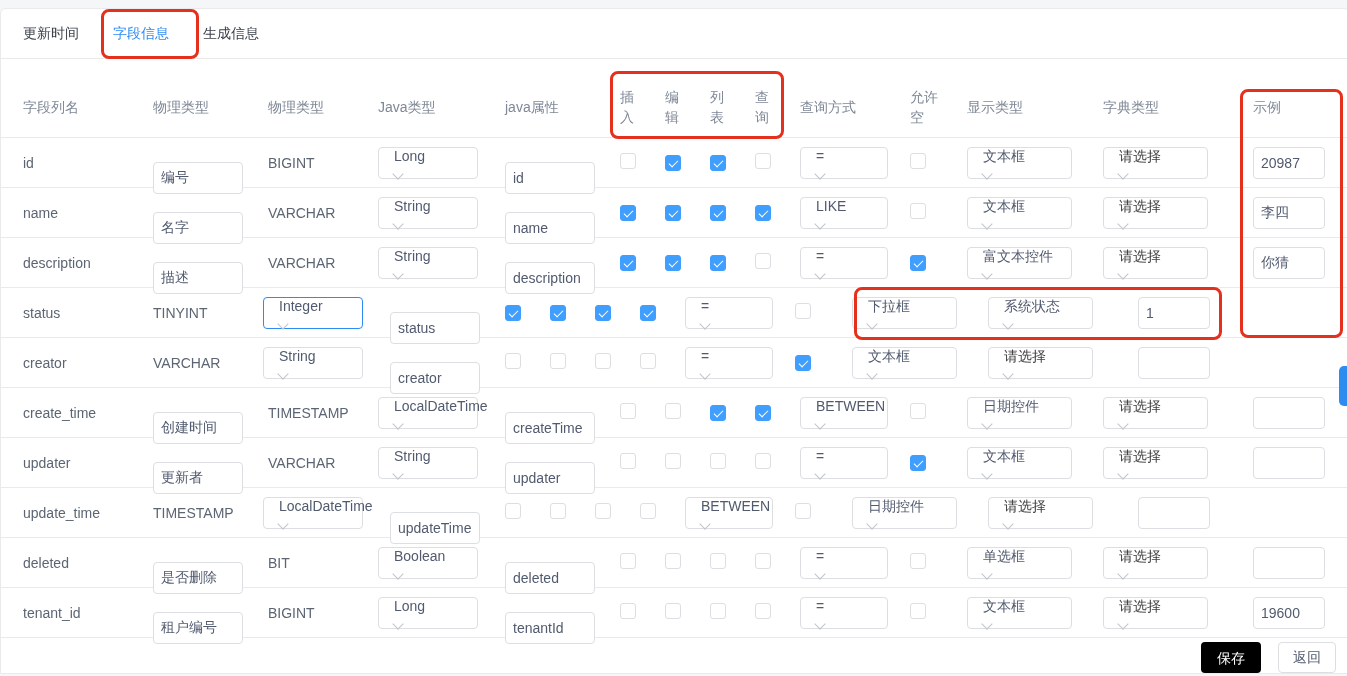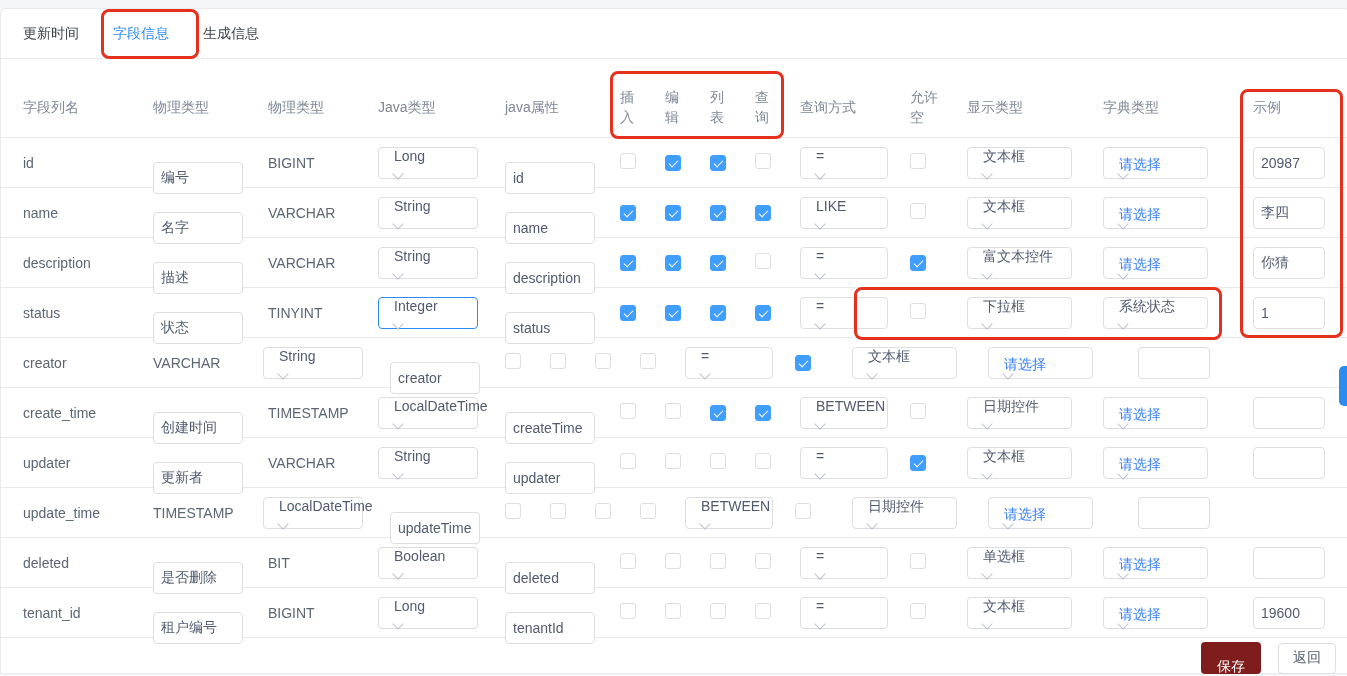--- a/index.html
+++ b/index.html
@@ -28,32 +28,32 @@
   .th.c5 .th-t,.th.c6 .th-t,.th.c7 .th-t,.th.c8 .th-t{max-width:17px;word-break:break-all;}
   .th.c10 .th-t{max-width:32px;word-break:break-all;}
   
   .ctl{height:32px;border:1px solid #dcdee2;border-radius:4px;background:#fff;
        box-sizing:border-box;font-size:14px;color:#515a6e;}
   .inp{padding:0 7px;outline:none;font-family:"Liberation Sans",sans-serif;}
   .w90{width:90px;margin-top:31px;}.w100{width:100px;}.w88{width:88px;}.w105{width:105px;}.w72{width:72px;}
   .sel{display:inline-flex;align-items:flex-start;justify-content:space-between;padding:0 15px;cursor:pointer;flex-direction:column;}
   .sel.hl{border-color:#2d8cf0;}
   .sv{white-space:nowrap;overflow:hidden;margin-right:3px;}
-  .sv.ph{color:#3b82f6;margin-top:8px;}
+  .sv.ph{color:#404040;}
   .chev{width:7px;height:7px;border-right:1.3px solid #c0c4cc;border-bottom:1.3px solid #c0c4cc;
         transform:rotate(45deg);flex:none;margin-top:-4px;}
   .cb{width:16px;height:16px;border:1px solid #dcdee2;border-radius:3px;background:#fff;
       display:inline-flex;align-items:center;justify-content:center;cursor:pointer;box-sizing:border-box;}
   .cb.on{background:#409eff;border-color:#409eff;}
   .tick{width:4px;height:8px;border-right:1.6px solid #fff;border-bottom:1.6px solid #fff;
         transform:rotate(45deg);margin-top:-2px;}
   
   .footer{display:flex;justify-content:flex-end;align-items:center;padding:4px 13px 0 0;}
   .btn{height:31px;border-radius:4px;font-size:14px;cursor:pointer;font-family:"Liberation Sans",sans-serif;}
-  .btn-save{background:#7f1d1d;color:#fff;border:none;padding:16px 16px;}
+  .btn-save{background:#000000;color:#fff;border:none;padding:8px 16px;}
   .btn-back{background:#fff;color:#515a6e;border:1px solid #dcdee2;padding:0 14px;margin-left:17px;}
   
   .anno{position:absolute;border:3px solid #e5301d;border-radius:8px;pointer-events:none;}
   .anno-tab{left:101px;top:9px;width:92px;height:44px;}
   .anno-cbh{left:610px;top:71px;width:168px;height:62px;}
   .anno-status{left:854px;top:287px;width:362px;height:47px;}
   .anno-example{left:1240px;top:89px;width:97px;height:243px;}
   
   .float-handle{position:absolute;right:0;top:366px;width:8px;height:40px;background:#2d8cf0;
                 border-radius:5px 0 0 5px;cursor:pointer;}
@@ -186,21 +186,20 @@
               <span class="chev"></span>
             </div></div>
           <div class="cell c12"><div class="ctl sel w105">
               <span class="sv ph">请选择</span>
               <span class="chev"></span>
             </div></div>
           <div class="cell c13"><input class="ctl inp w72" value="你猜" style=""></div>
         </div>
         <div class="row">
           <div class="cell c0 cell-text">status</div>
-          <div class="cell c1"><input class="ctl inp w90" value="状态" style=""></div>
           <div class="cell c2 cell-text">TINYINT</div>
           <div class="cell c3"><div class="ctl sel w100 hl">
               <span class="sv">Integer</span>
               <span class="chev"></span>
             </div></div>
           <div class="cell c4"><input class="ctl inp w90" value="status" style=""></div>
           <div class="cell c5"><span class="cb on">
               <span class="tick"></span>
             </span></div>
           <div class="cell c6"><span class="cb on">

